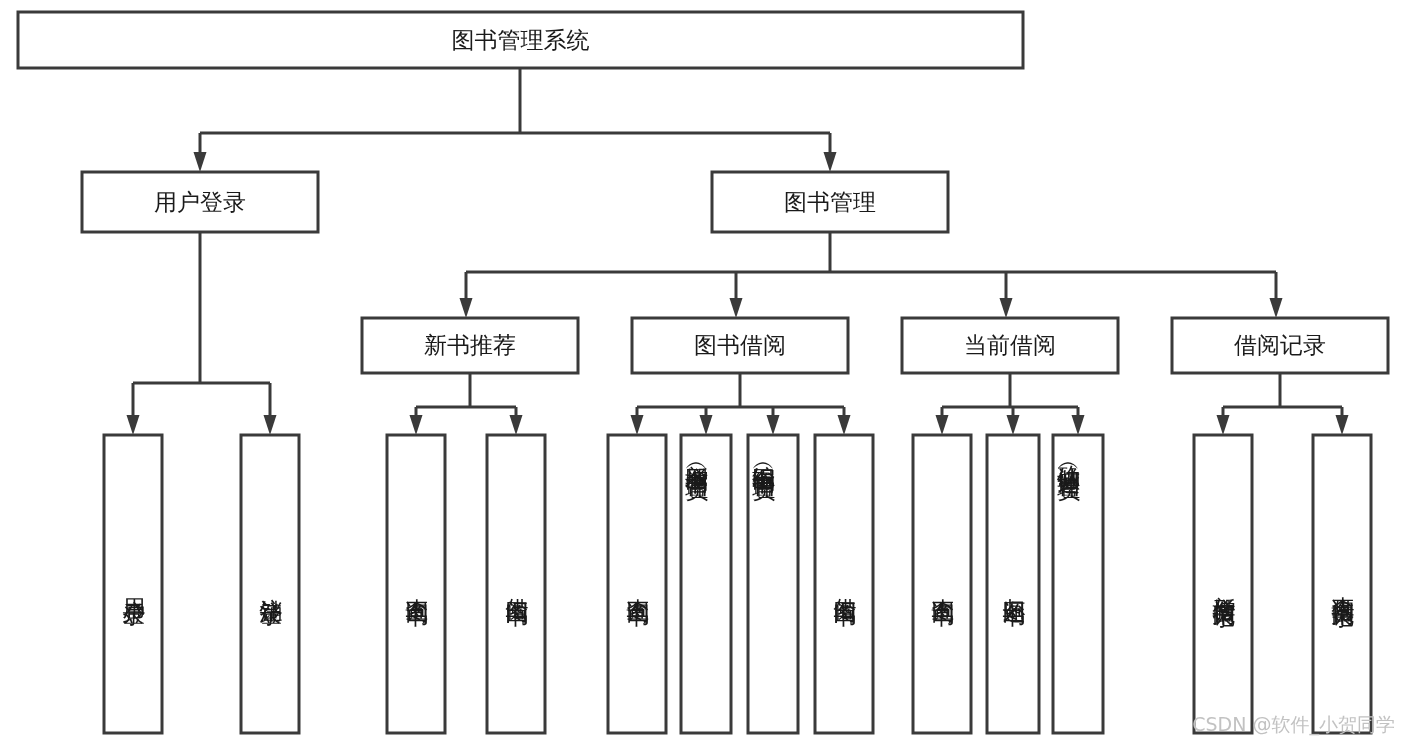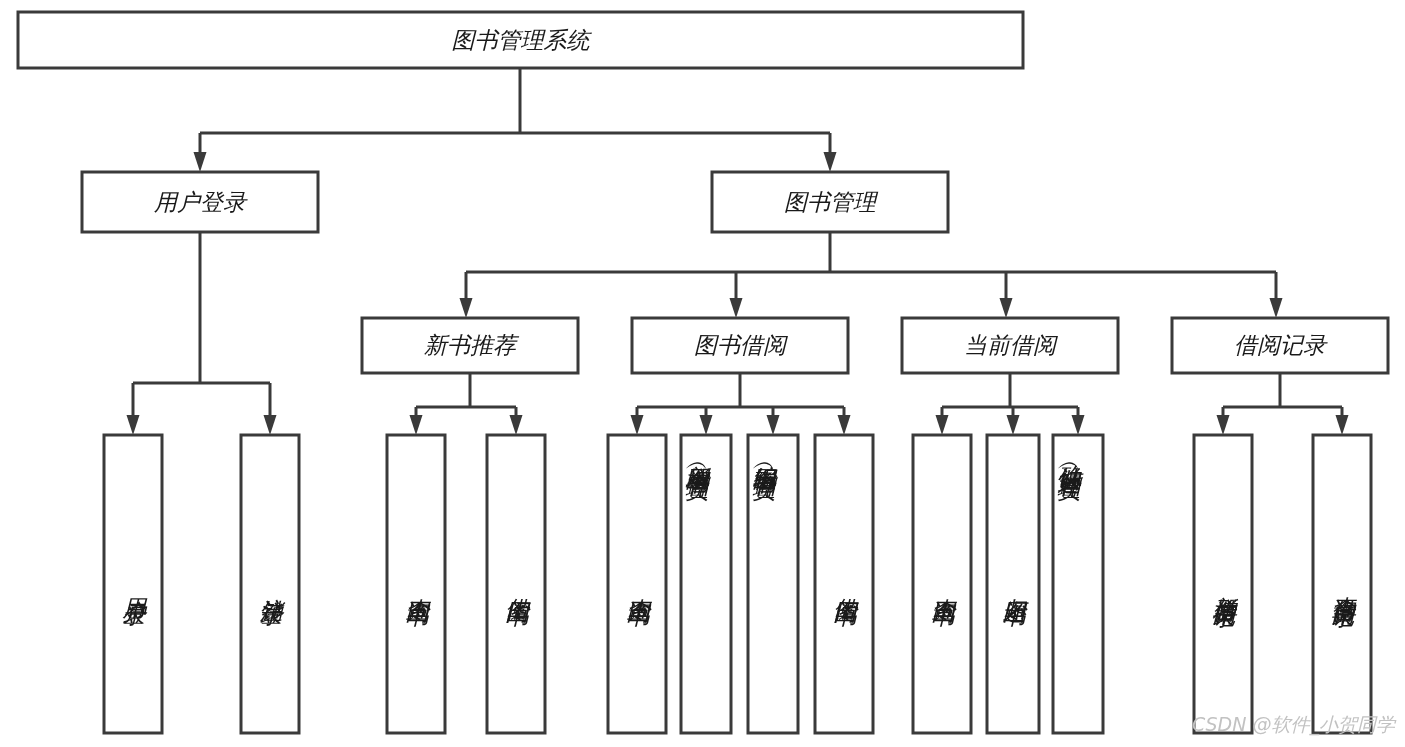--- a/index.html
+++ b/index.html
@@ -14,21 +14,20 @@
     font-family: "DejaVu Sans", "Liberation Sans", sans-serif;
     overflow: hidden;
     position: relative;
   }
   #diagram-root {
     position: absolute;
     left: 0;
     top: 0;
     width: 1405px;
     height: 747px;
-    font-style: italic;
   }
   svg#flowchart {
     display: block;
     width: 1405px;
     height: 747px;
     background: #ffffff;
   }
   .node-box {
     fill: #ffffff;
     stroke: #3a3a3a;

